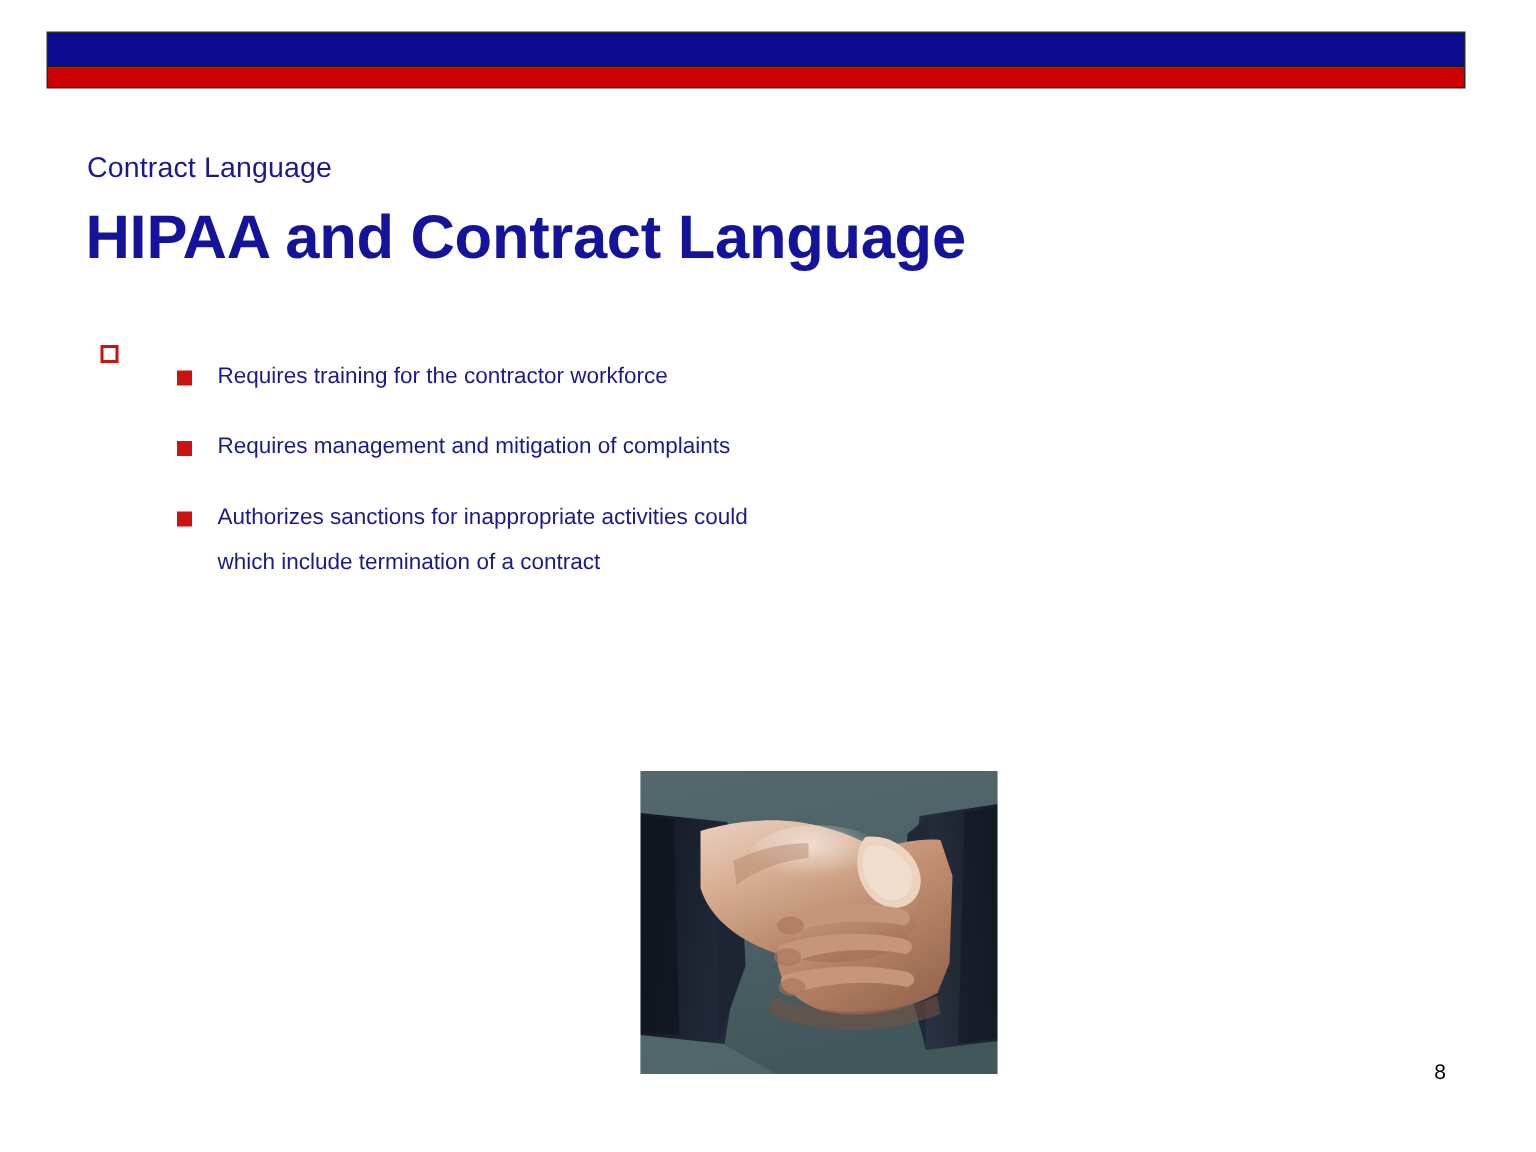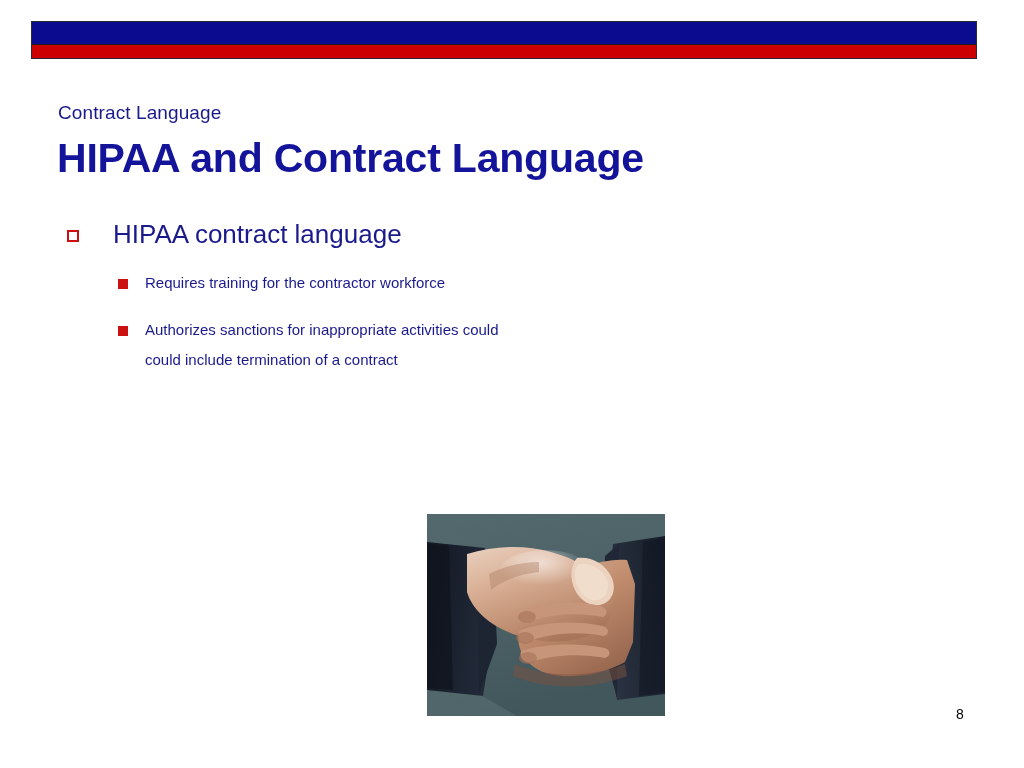--- a/index.html
+++ b/index.html
@@ -156,33 +156,36 @@
   </div>
 
   <div class="eyebrow">Contract Language</div>
 
   <div class="slide-title">HIPAA and Contract Language</div>
 
   <div class="body-area">
 
     <div class="bullet-l1">
       <span class="marker-hollow"></span>
-      <span>HIPAA contract language</span>
     </div>
 
     <div class="bullet-l2">
       <span class="marker-solid"></span>
       <span class="wrap-line">Requires training for the contractor workforce</span>
     </div>
 
+    <div class="bullet-l2">
+      <span class="marker-solid"></span>
+      <span class="wrap-line">Requires management and mitigation of complaints</span>
+    </div>
 
     <div class="bullet-l2">
       <span class="marker-solid"></span>
       <span class="wrap-line">Authorizes sanctions for inappropriate activities could</span>
-      <span class="wrap-line">could include termination of a contract</span>
+      <span class="wrap-line">which include termination of a contract</span>
     </div>
 
   </div>
 
   <div class="photo">
     <svg viewBox="0 0 238 202" xmlns="http://www.w3.org/2000/svg" aria-hidden="true">
       <defs>
         <linearGradient id="bgGrad" x1="0" y1="0" x2="0.25" y2="1">
           <stop offset="0%" stop-color="#53696d"></stop>
           <stop offset="55%" stop-color="#4c6165"></stop>

